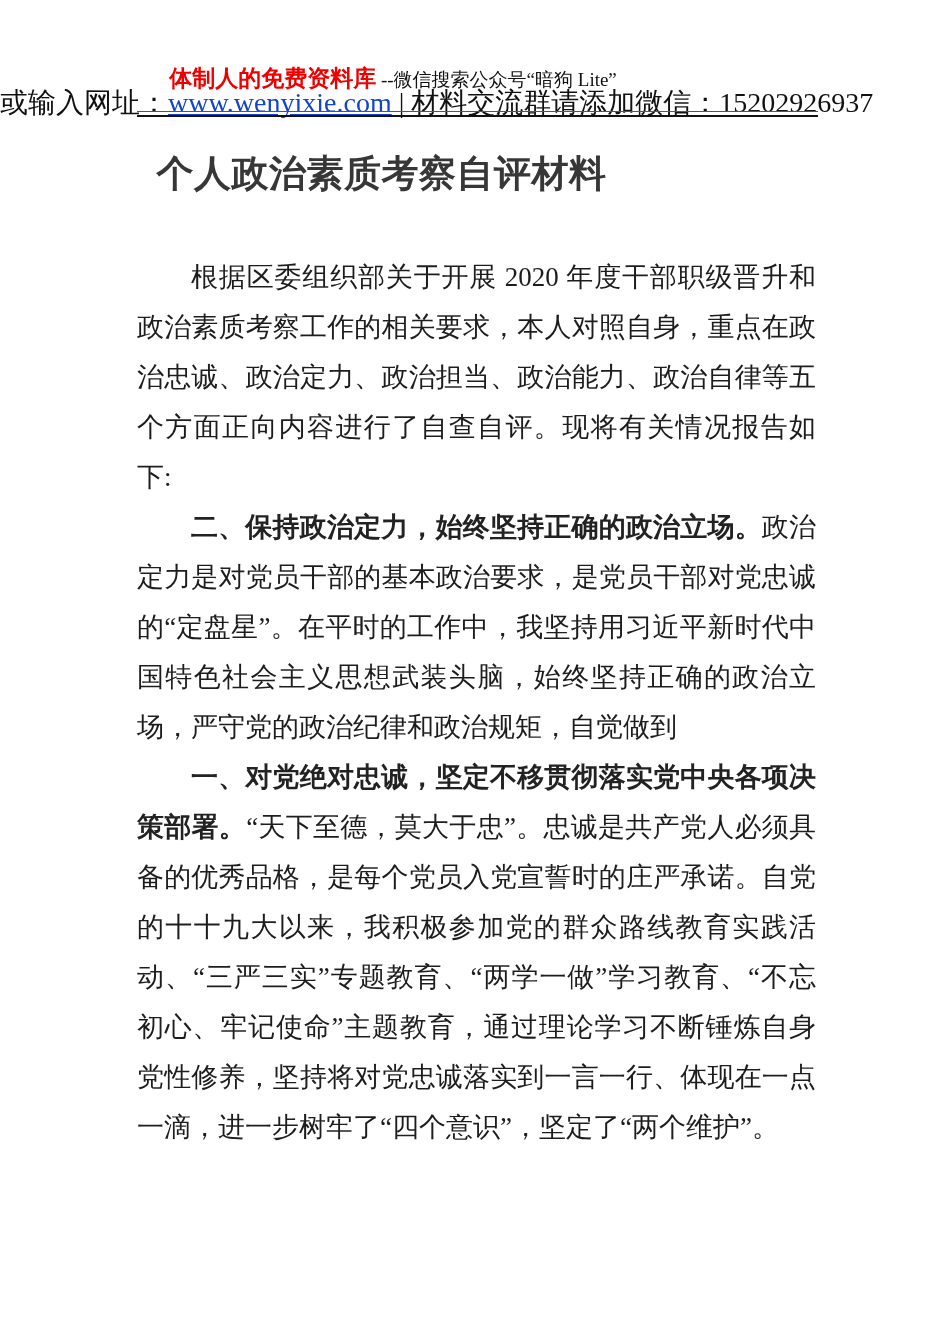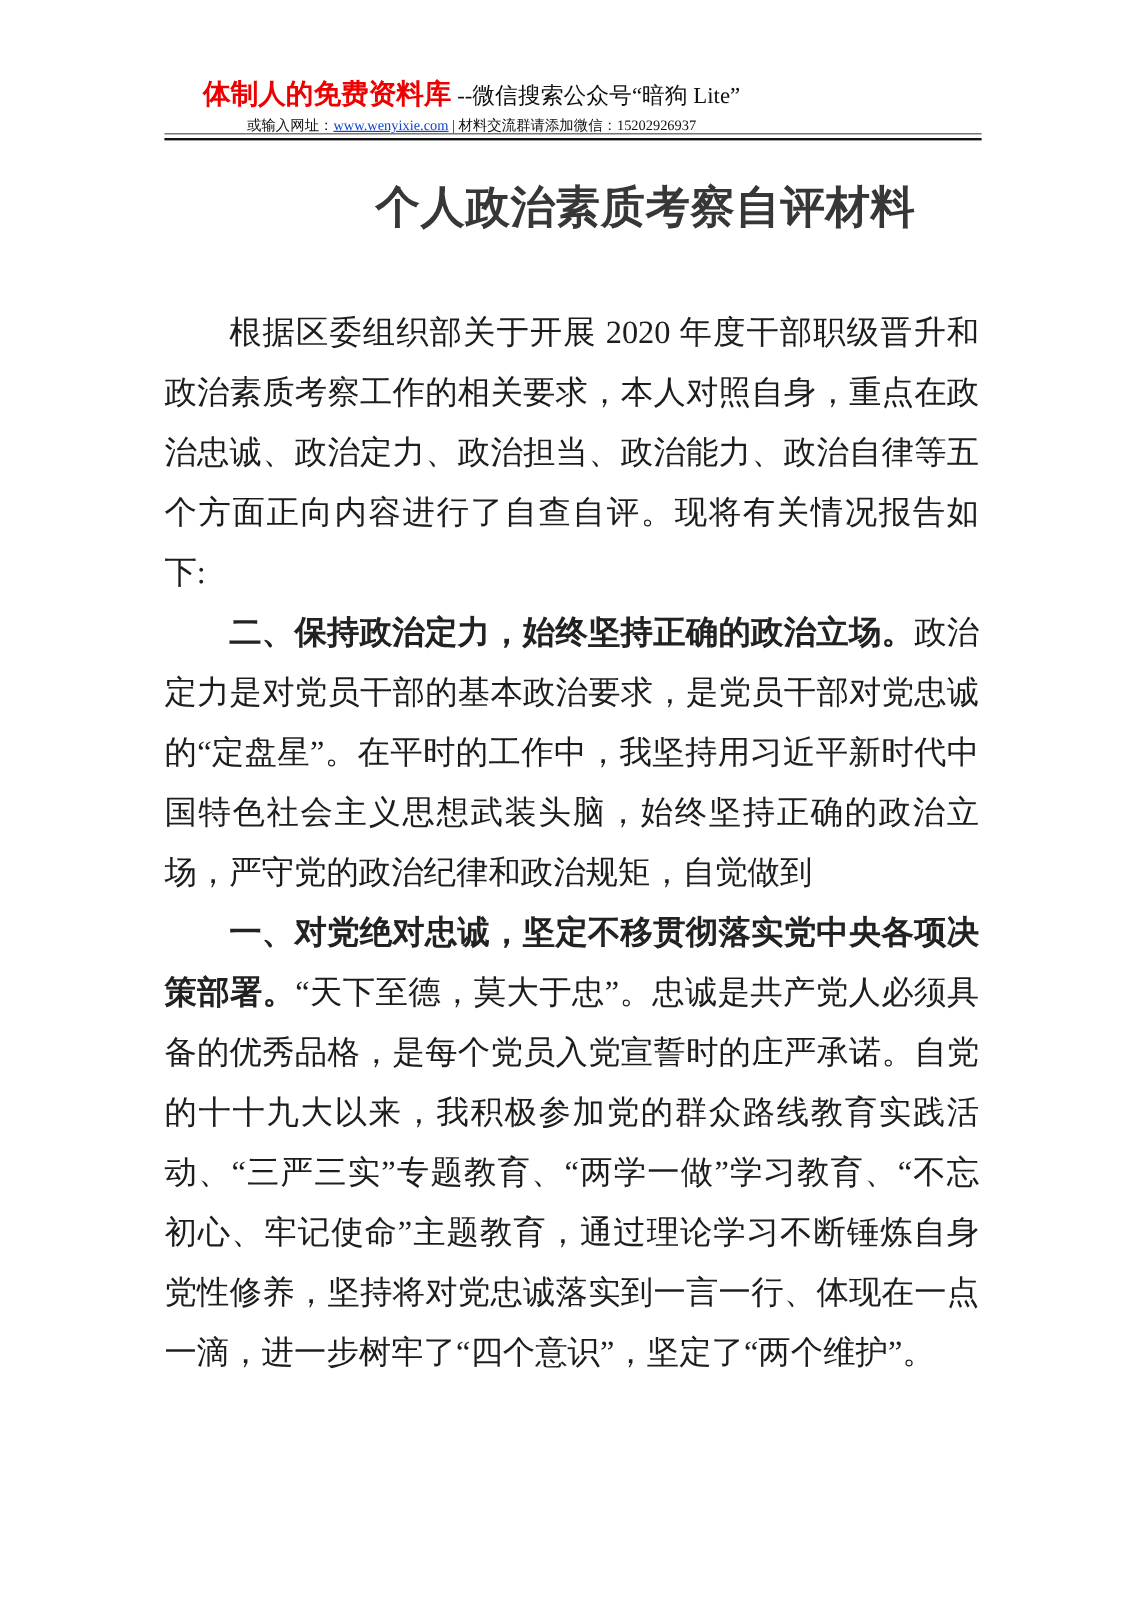--- a/index.html
+++ b/index.html
@@ -34,21 +34,21 @@
   .brand {
     color: #ee0000;
     font-weight: 700;
     font-size: 23px;
   }
   .hsuffix {
     font-size: 19px;
     color: #111111;
   }
   .hline2 {
-    font-size: 12px;
+    font-size: 28px;
     line-height: 22px;
     white-space: nowrap;
     color: #111111;
   }
   .site-link {
     color: #1245cc;
     text-decoration: underline;
     cursor: pointer;
   }
   .header-rule {
@@ -61,21 +61,21 @@
     border-bottom: 2px solid #111111;
   }
 
   
   .doc-title {
     position: absolute;
     top: 142px;
     left: 0;
     width: 763px;
     margin: 0;
-    text-align: right;
+    text-align: center;
     font-size: 37px;
     line-height: 64px;
     font-weight: 700;
     color: #373737;
     letter-spacing: 0.5px;
   }
 
   
   .content {
     position: absolute;

